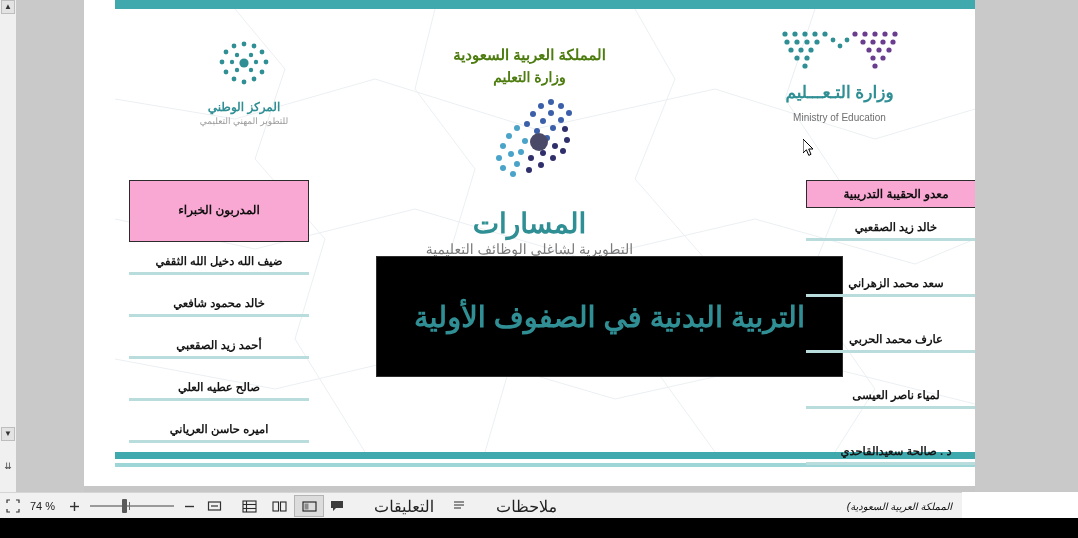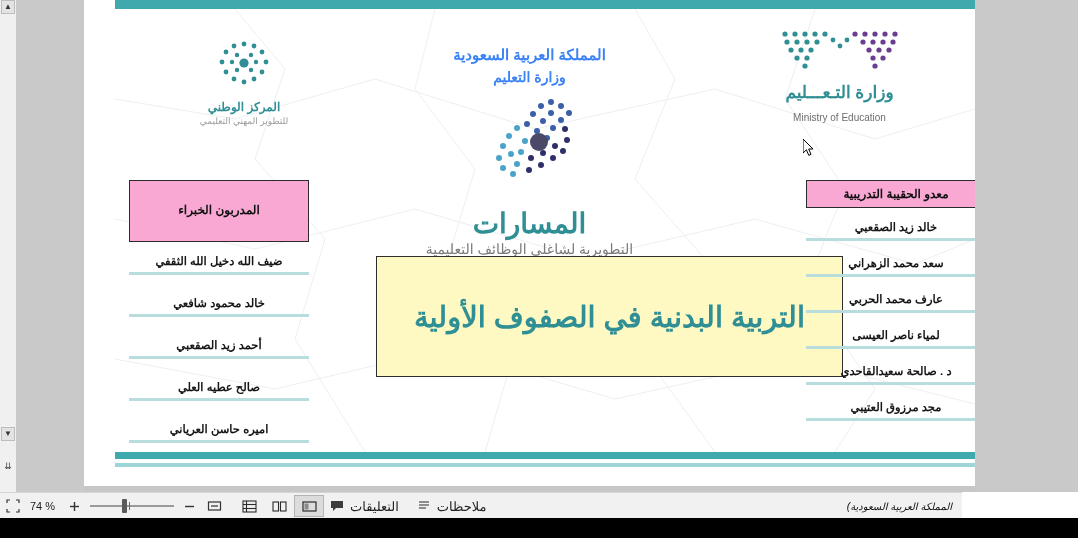--- a/index.html
+++ b/index.html
@@ -124,21 +124,21 @@
     left: 31px; top: 9px;
     width: 860px; height: 443px;
     opacity: 0.28;
   }
   
   .hdr-title {
     position: absolute;
     top: 44px;
     left: 0; right: 0;
     text-align: center;
-    color: #3b82f6;
+    color: #4d7c0f;
     font-size: 15px;
     font-weight: bold;
     line-height: 22px;
     direction: rtl;
   }
   .hdr-title .line2 { font-size: 14px; }
 
   .nc-logo {
     position: absolute;
     left: 65px;
@@ -201,21 +201,21 @@
     margin-top: 1px;
   }
   
   .title-box {
     position: absolute;
     left: 292px;
     top: 256px;
     width: 465px;
     height: 119px;
     border: 1px solid #2d2d2d;
-    background: #fef9c3;
+    background: #000000;
     display: flex;
     align-items: center;
     justify-content: center;
     text-align: center;
   }
   .title-box span {
     color: #2f8f94;
     font-size: 29px;
     font-weight: bold;
     line-height: 40px;
@@ -256,21 +256,21 @@
     height: 22px;
     line-height: 22px;
     text-align: center;
     color: #161616;
     font-size: 11.5px;
     font-weight: bold;
     direction: rtl;
     border-bottom: 3px solid #b9dcdd;
     margin-bottom: 17px;
   }
-  .col-right .name-cell { margin-bottom: 11px; }
+  .col-right .name-cell { margin-bottom: 31px; }
 
   
   .cursor {
     position: absolute;
     left: 803px;
     top: 139px;
     width: 12px;
     height: 18px;
     pointer-events: none;
   }
@@ -343,22 +343,23 @@
     font-size: 13px;
     border: 1px solid transparent;
     box-sizing: border-box;
   }
   .view-btn.active {
     background: #dcdcdc;
     border: 1px solid #b4b4b4;
   }
   .sb-text {
     padding: 0 6px;
-    font-size: 13px;
-    direction: rtl;
+    font-size: 16px;
+    direction: rtl;
+    margin-left: 24px;
   }
   .sb-right {
     margin-left: auto;
     padding-right: 10px;
     direction: rtl;
     font-size: 10px;
     color: #111;
     font-style: italic;
   }
   

